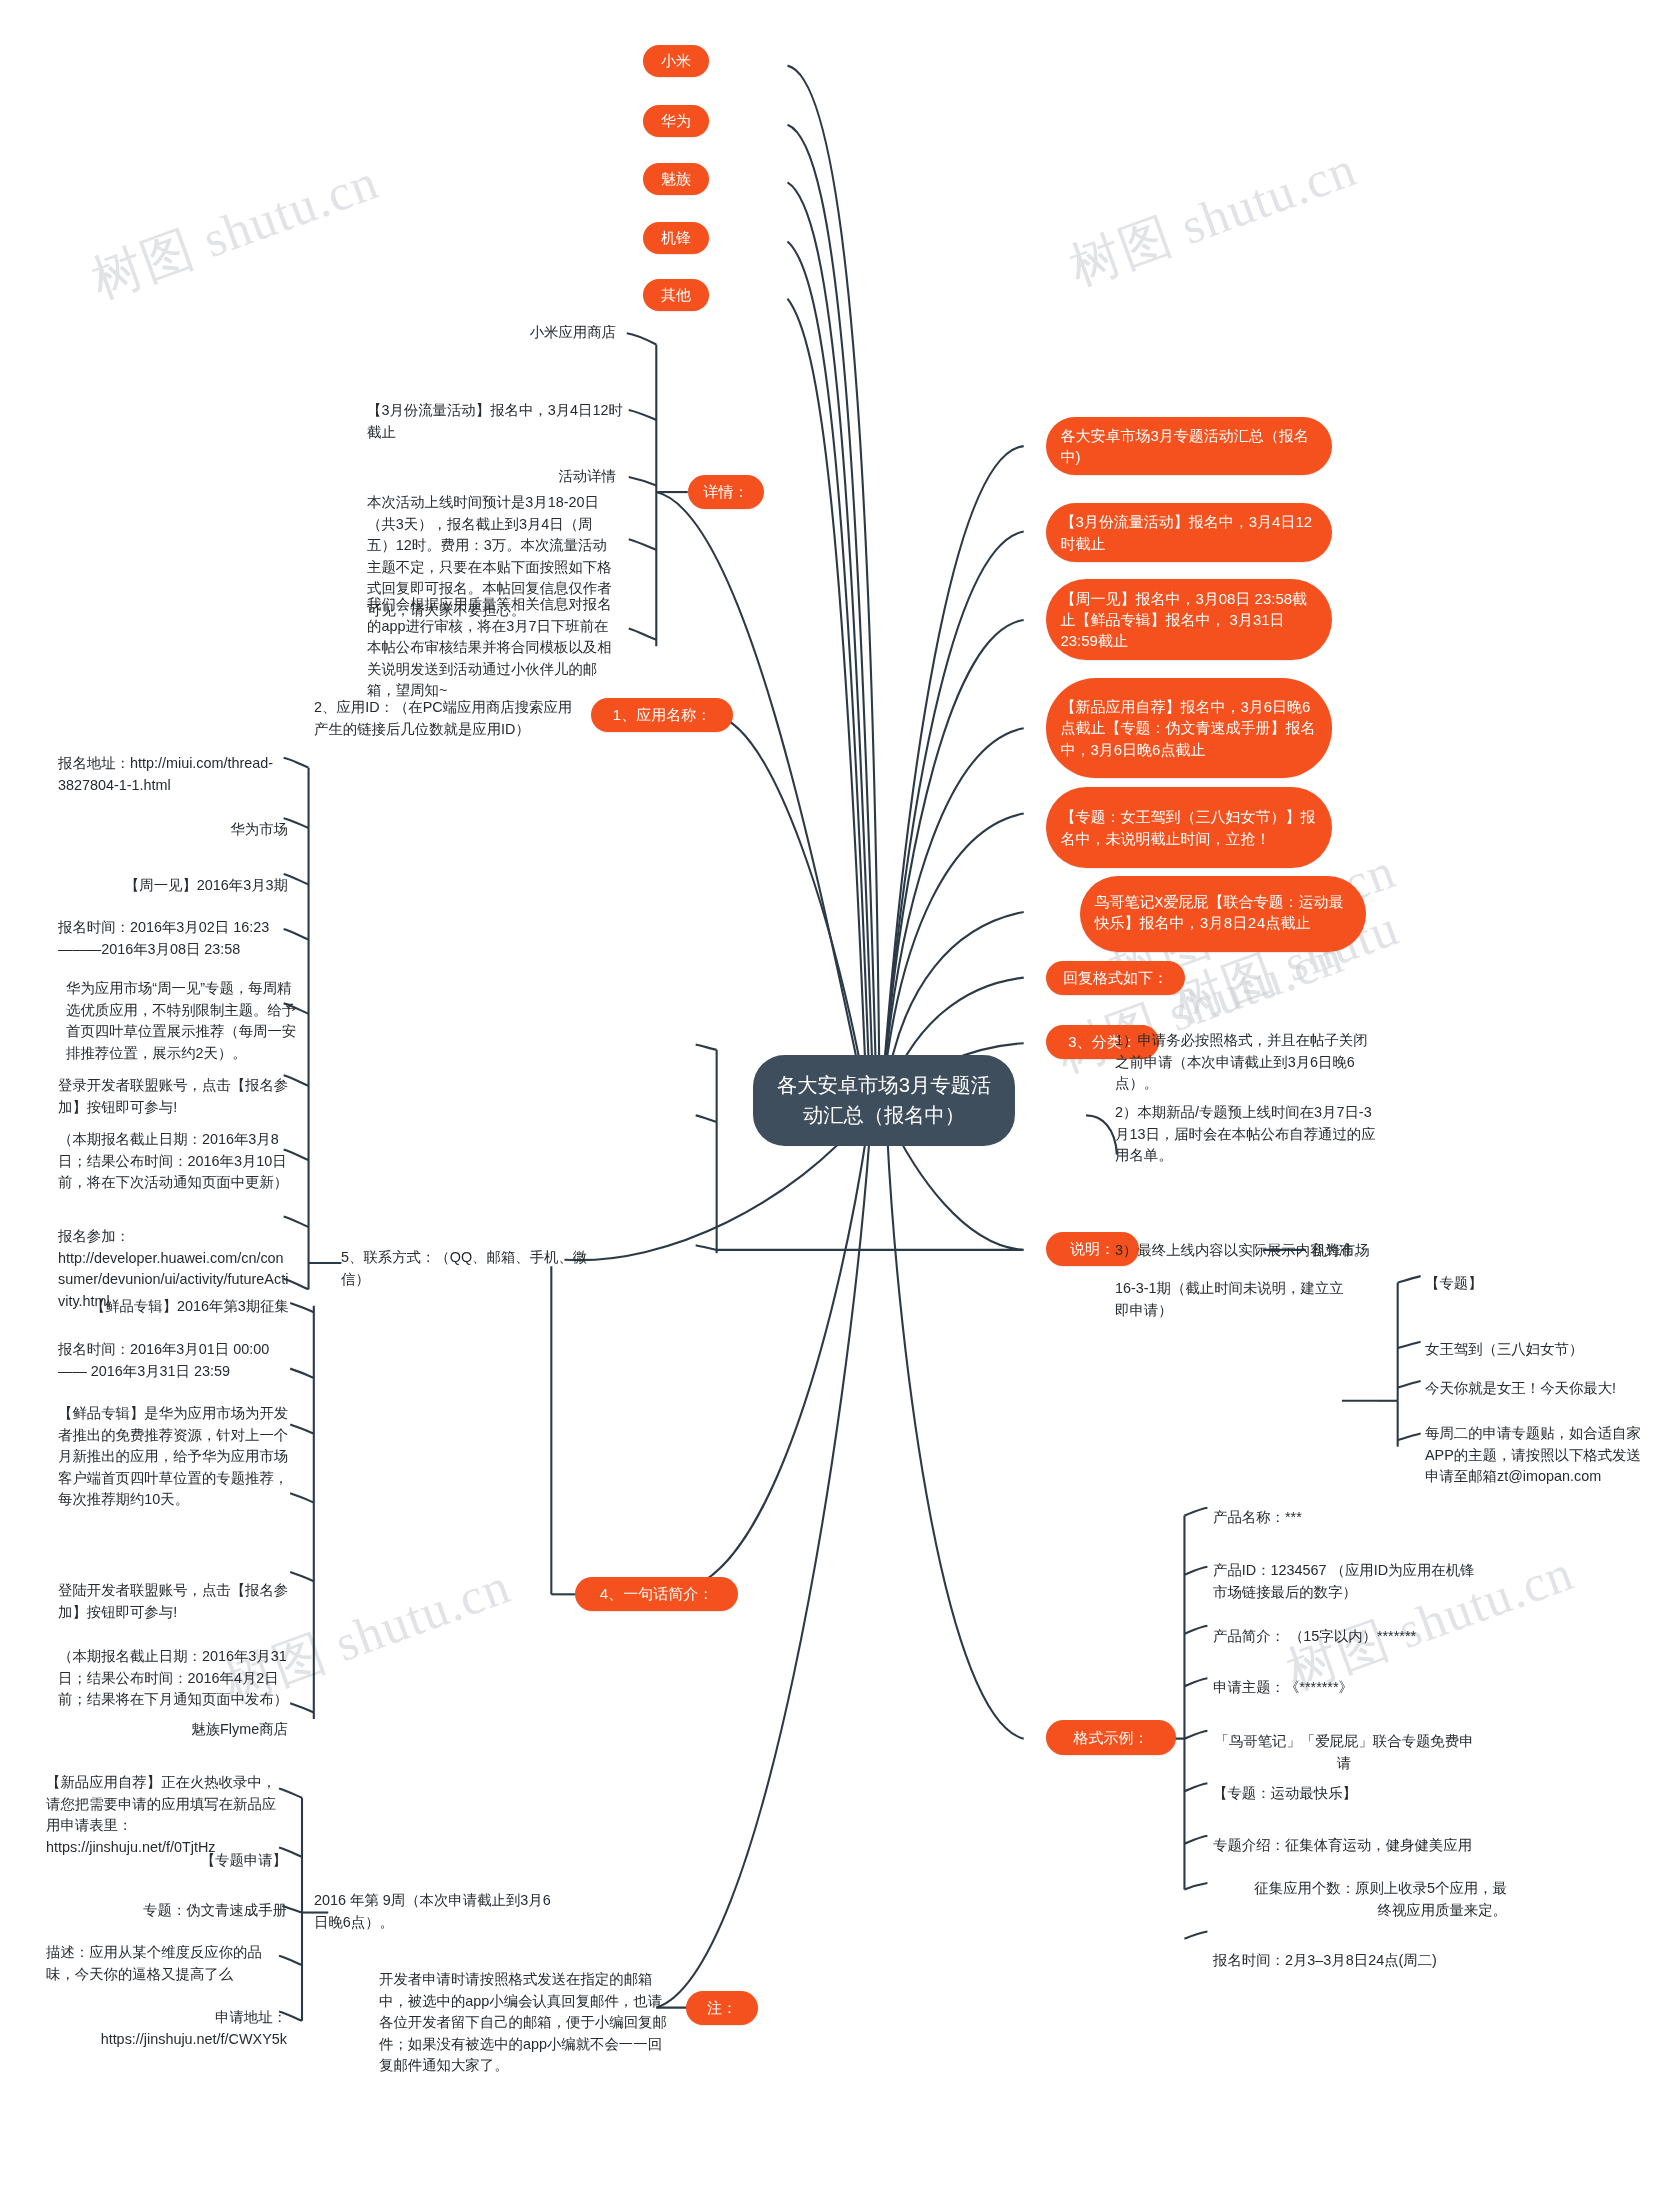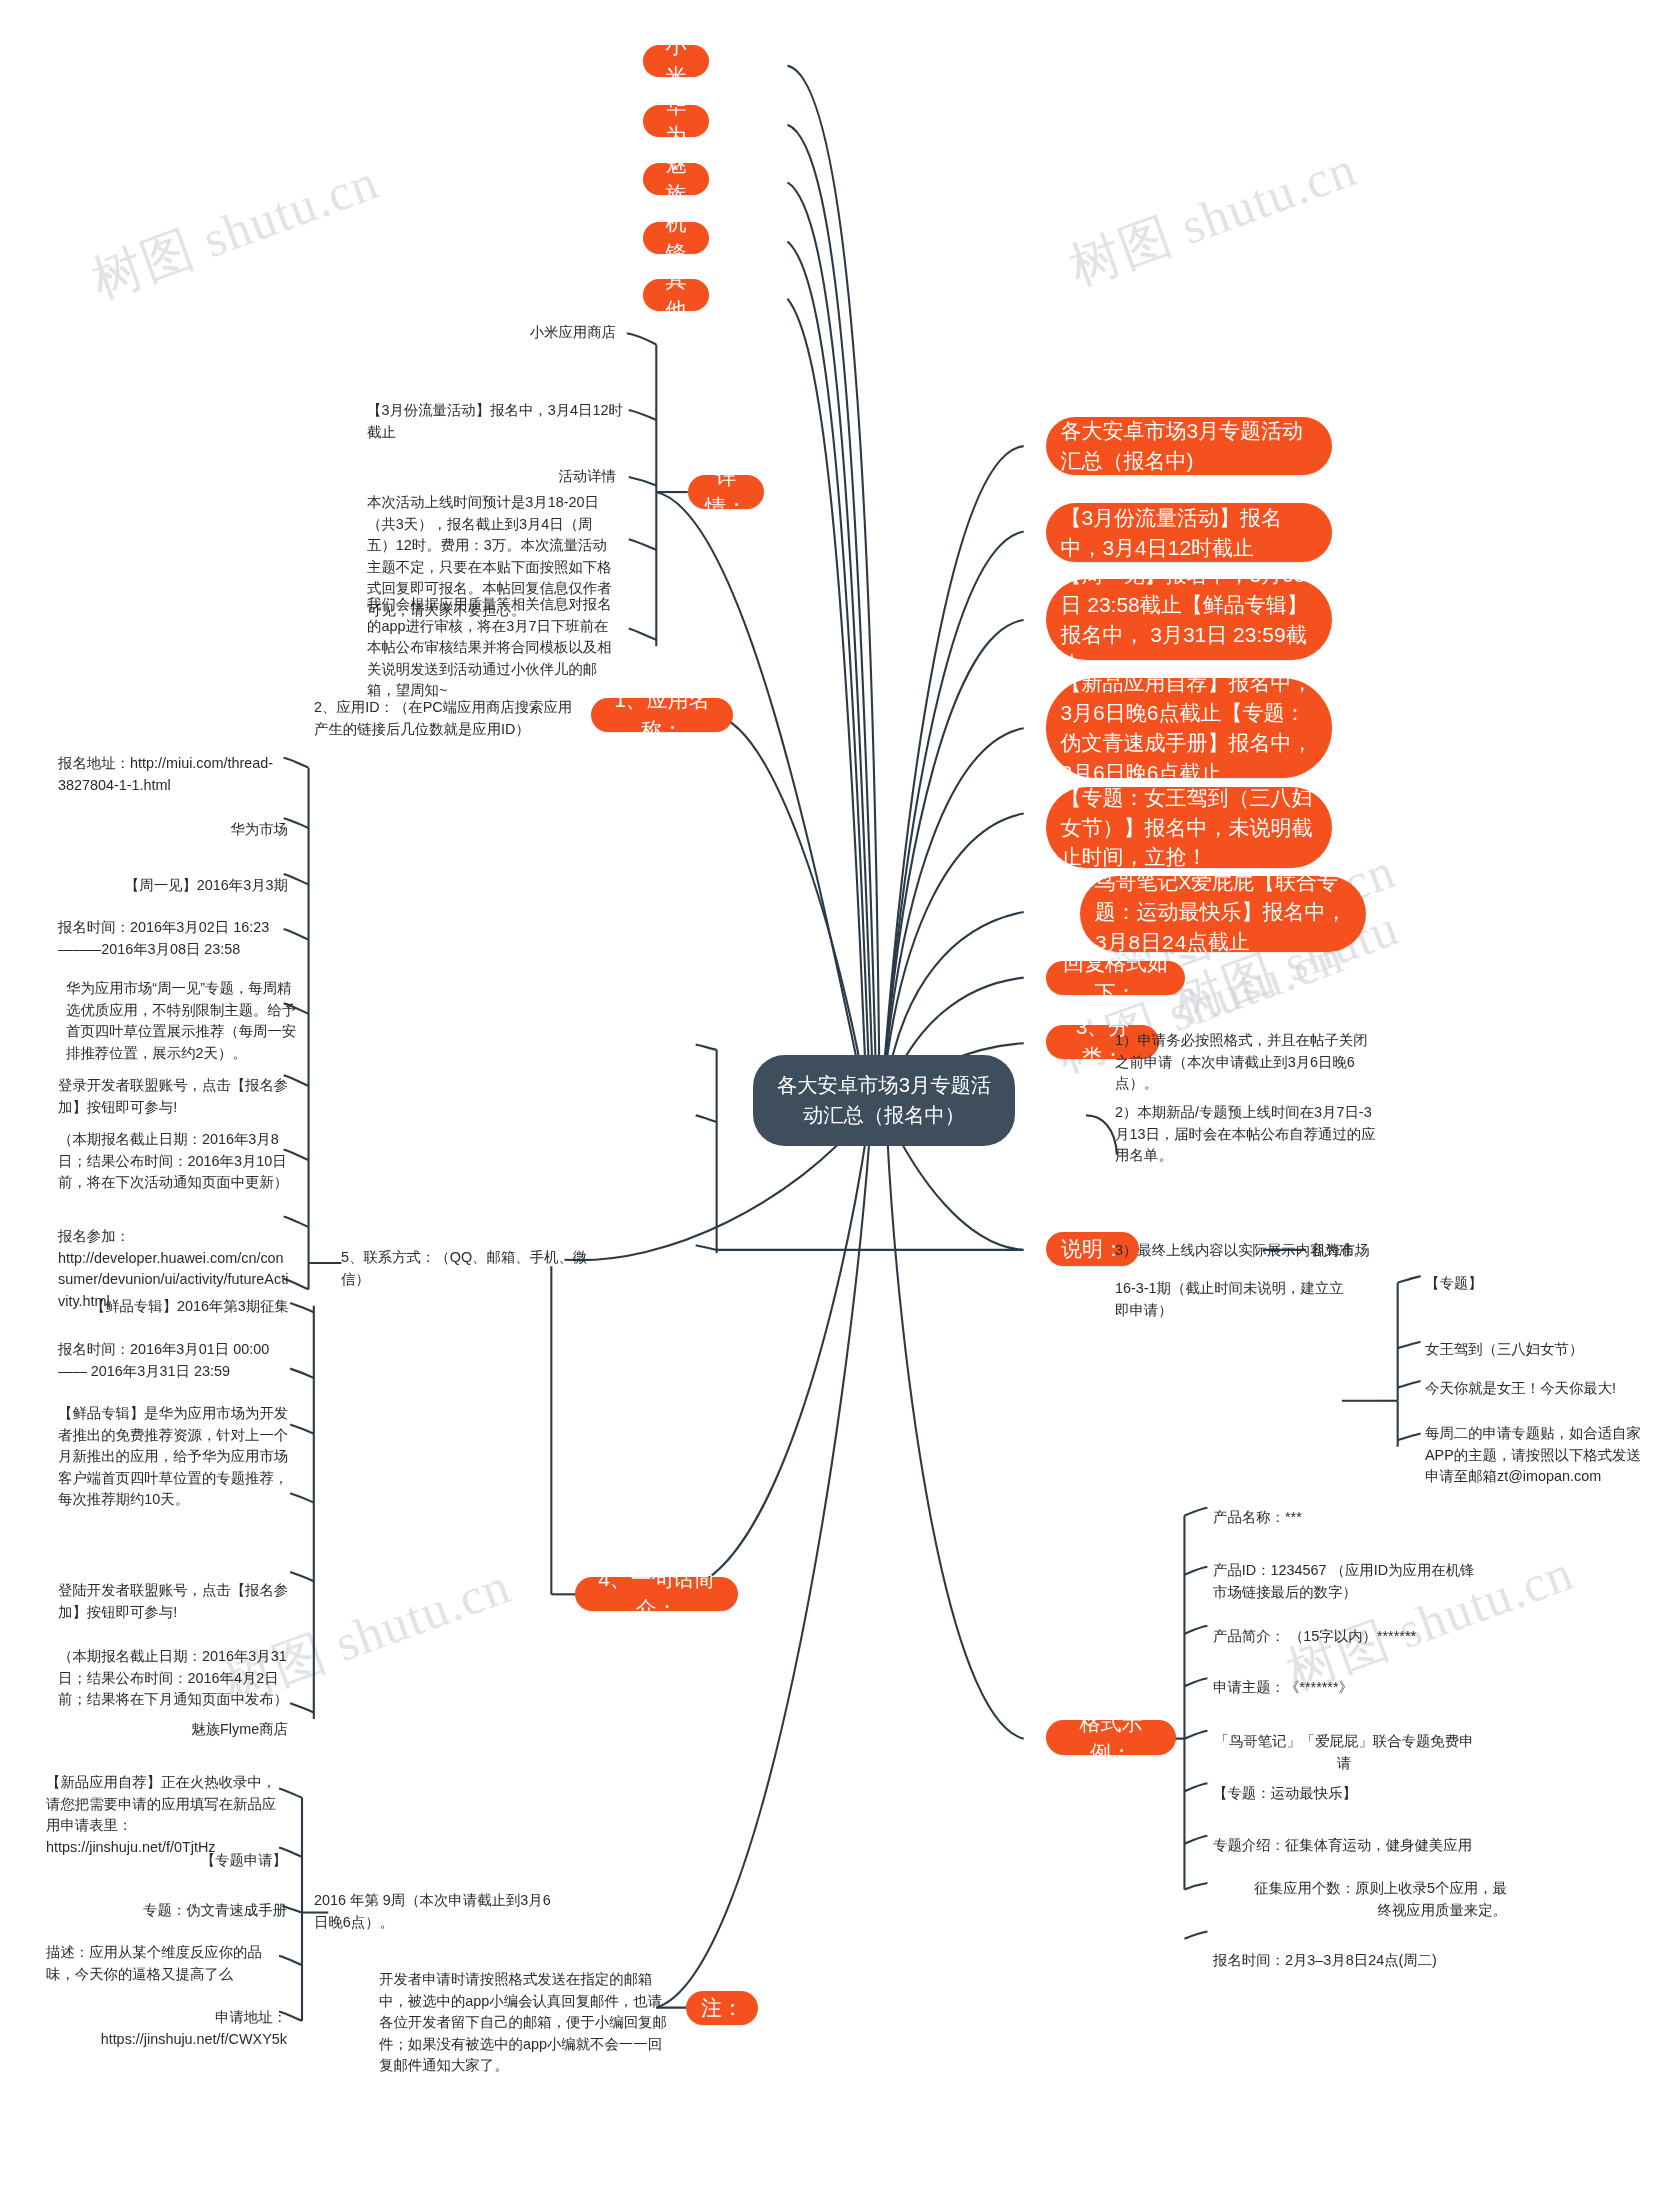--- a/index.html
+++ b/index.html
@@ -31,21 +31,21 @@
   .node {
     position:absolute;
     border-radius:656px;
     background:#f4511e;
     color:#ffffff;
     display:flex;
     align-items:center;
     justify-content:center;
     text-align:center;
     padding:6.6px 14.4px;
-    font-size:21px;
+    font-size:15px;
     line-height:1.42;
     font-weight:400;
     box-shadow:0 0.7px 1.3px rgba(0,0,0,.12);
   }
   .node.wide { justify-content:flex-start; text-align:left; }
 
   .root {
     position:absolute;
     background:#3e4e5c;
     color:#fff;

